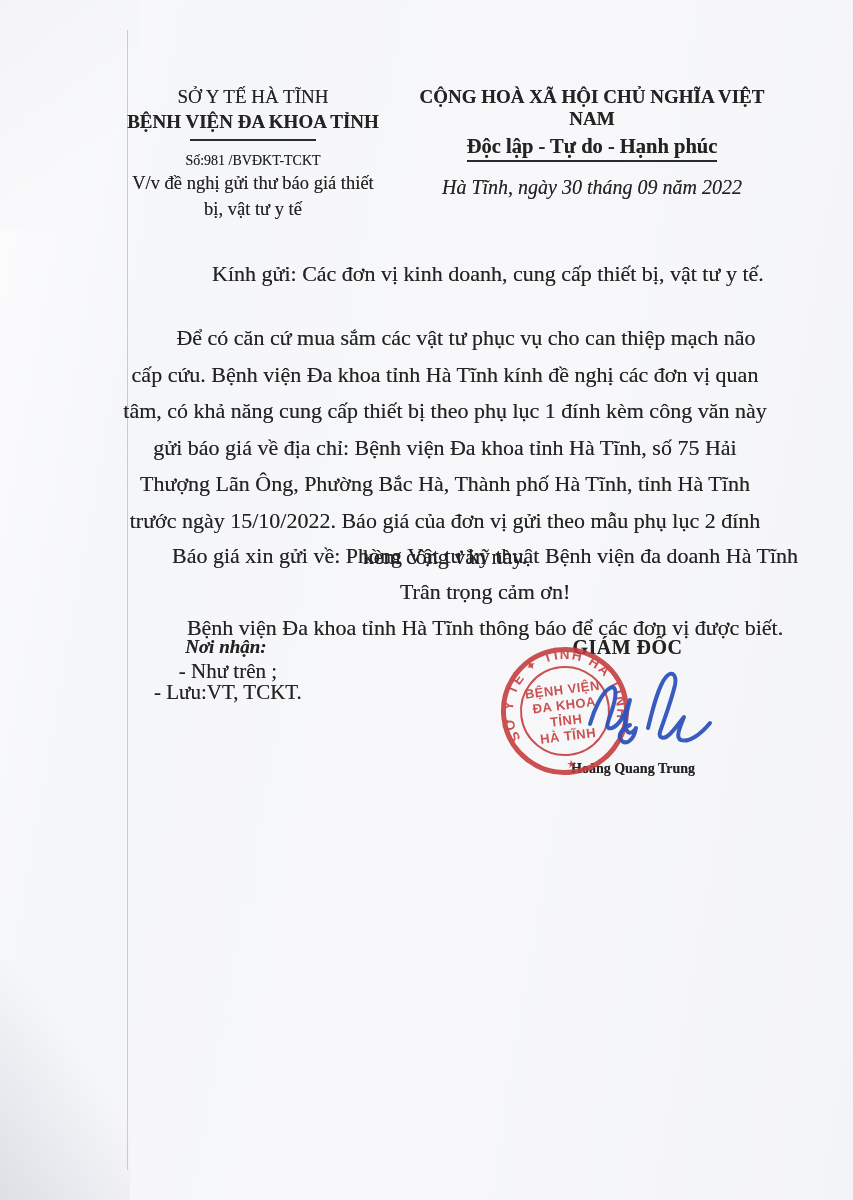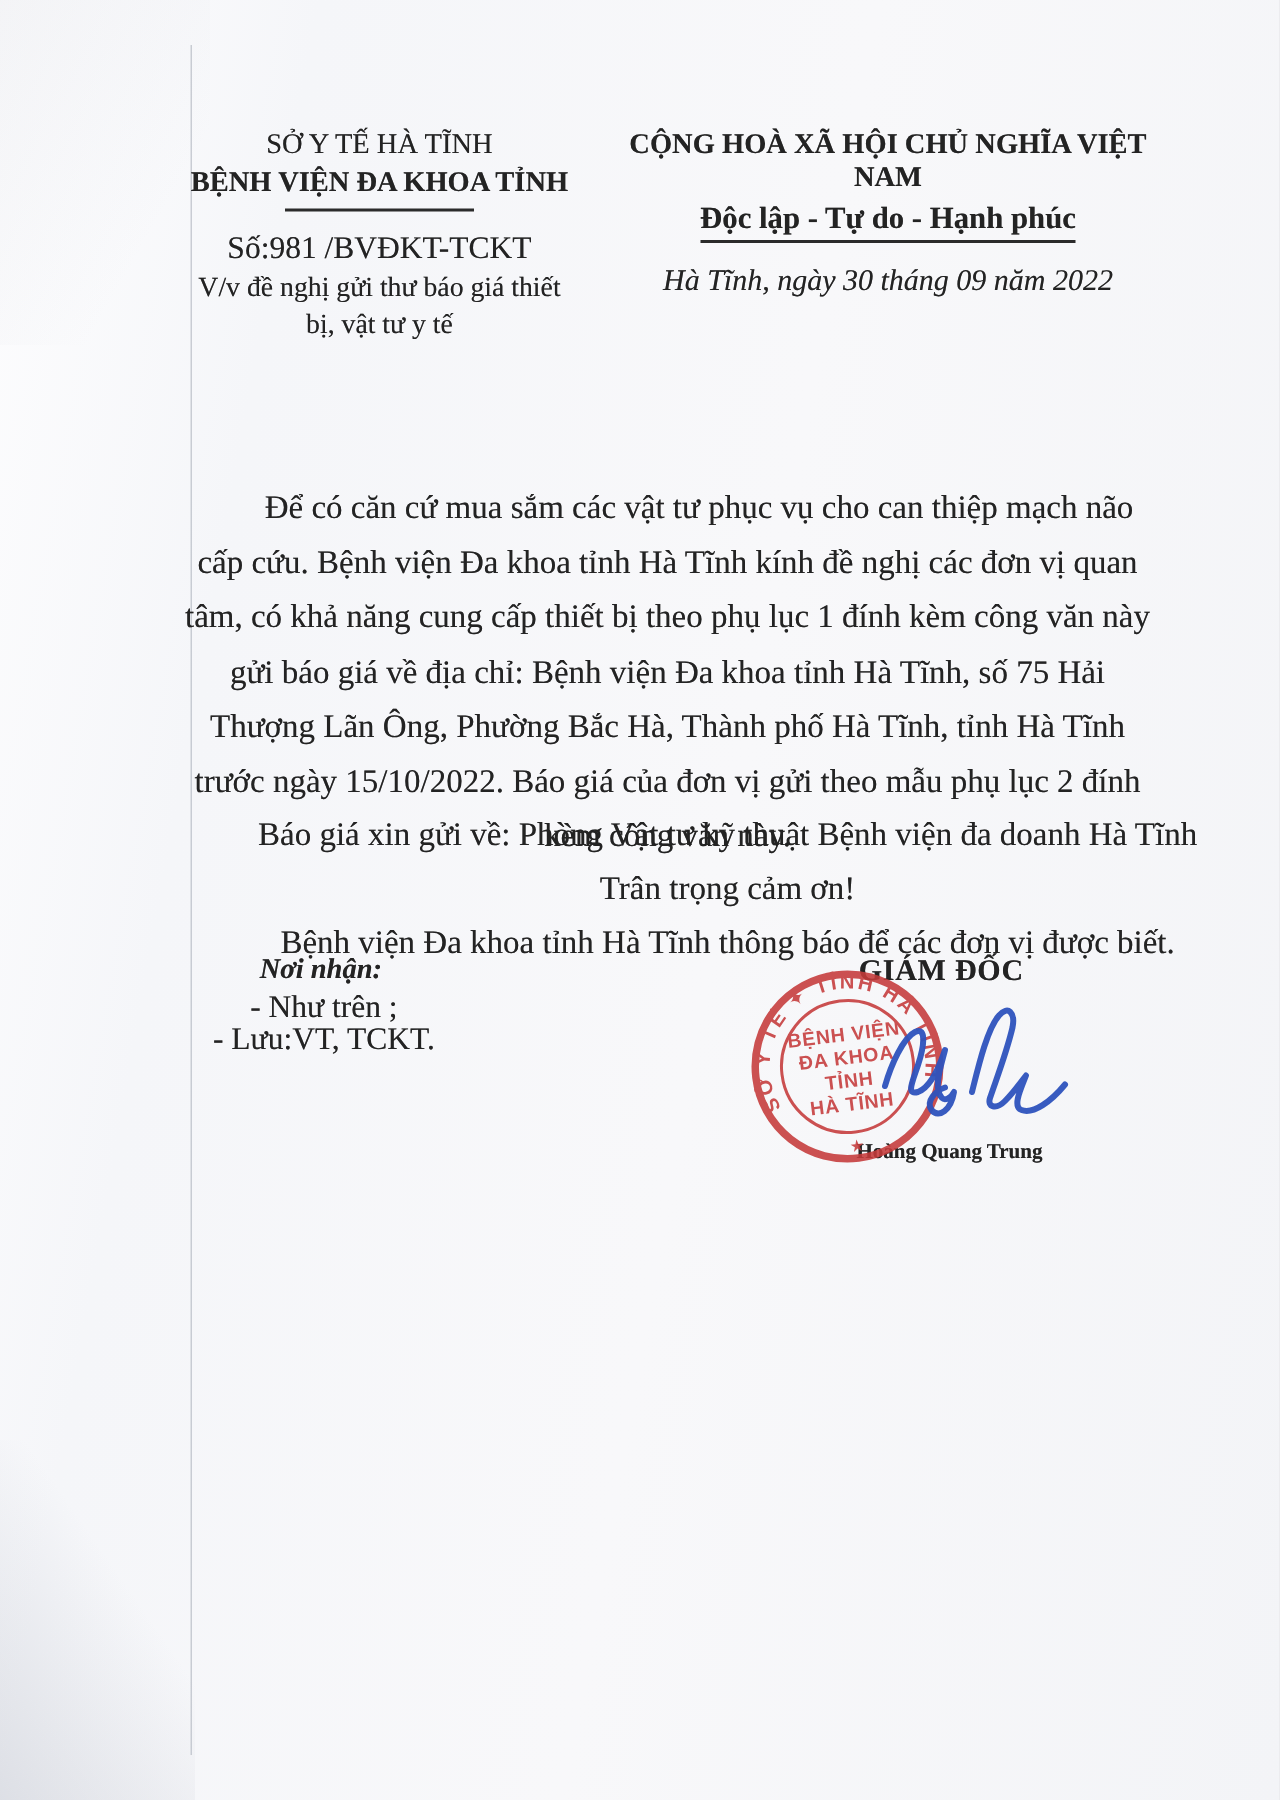--- a/index.html
+++ b/index.html
@@ -21,34 +21,34 @@
     background:linear-gradient(55deg,rgba(185,189,200,0.40),rgba(255,255,255,0) 62%);
   }
   .top-shade{
     position:absolute;left:0;top:0;width:140px;height:230px;
     background:linear-gradient(120deg,rgba(200,203,212,0.18),rgba(255,255,255,0) 70%);
   }
   .header-left{position:absolute;left:124px;top:86px;width:258px;text-align:center;line-height:1.18;}
   .parent-org{font-size:19px;}
   .org-name{font-size:19px;font-weight:bold;margin-top:3px;}
   .org-rule{width:126px;margin:5px auto 0;border-top:2px solid #2b2b2b;height:0;}
-  .doc-number{font-size:21px;margin-top:12px;}
+  .doc-number{font-size:14px;margin-top:12px;}
   .subject{font-size:18.5px;line-height:22.5px;margin-top:3px;}
   .header-right{position:absolute;left:398px;top:86px;width:388px;text-align:center;line-height:1.18;}
   .motto1{font-size:19px;font-weight:bold;}
   .motto2{display:inline-block;font-size:20.5px;font-weight:bold;margin-top:3px;
           padding-bottom:2px;border-bottom:2px solid #2b2b2b;}
   .place-date{font-size:20px;font-style:italic;margin-top:14px;}
   .salutation{position:absolute;left:212px;top:261px;font-size:22px;}
   .body-para{
     position:absolute;left:120px;top:320px;width:650px;
     font-size:22px;line-height:36.5px;text-align:justify;text-indent:42px;
   }
   .body-lines{position:absolute;left:172px;top:538px;font-size:22px;line-height:35.8px;}
-  .recipients{position:absolute;left:138px;top:636px;}
+  .recipients{position:absolute;left:150px;top:636px;}
   .recipients-title{font-size:19px;font-weight:bold;font-style:italic;}
   .recipients-items{font-size:21px;line-height:20.5px;margin-top:3px;margin-left:4px;}
   .director-title{
     position:absolute;left:540px;top:636px;width:175px;text-align:center;
     font-size:20px;font-weight:bold;letter-spacing:0.5px;z-index:1;
   }
   .signer-name{
     position:absolute;left:500px;top:761px;width:266px;text-align:center;
     font-size:14px;font-weight:bold;z-index:1;
   }
@@ -75,20 +75,21 @@
     <div class="subject soft">V/v đề nghị gửi thư báo giá thiết</div>
     <div class="subject soft">bị, vật tư y tế</div>
   </div>
 
   <div class="header-right">
     <div class="motto1 soft">CỘNG HOÀ XÃ HỘI CHỦ NGHĨA VIỆT NAM</div>
     <div><span class="motto2 soft">Độc lập - Tự do - Hạnh phúc</span></div>
     <div class="place-date soft">Hà Tĩnh, ngày 30 tháng 09 năm 2022</div>
   </div>
 
+  <div class="salutation soft">Kính gửi: Các đơn vị kinh doanh, cung cấp thiết bị, vật tư y tế.</div>
 
   <div class="body-para soft">Để có căn cứ mua sắm các vật tư phục vụ cho can thiệp mạch não cấp cứu. Bệnh viện Đa khoa tỉnh Hà Tĩnh kính đề nghị các đơn vị quan tâm, có khả năng cung cấp thiết bị theo phụ lục 1 đính kèm công văn này gửi báo giá về địa chỉ: Bệnh viện Đa khoa tỉnh Hà Tĩnh, số 75 Hải Thượng Lãn Ông, Phường Bắc Hà, Thành phố Hà Tĩnh, tỉnh Hà Tĩnh trước ngày 15/10/2022. Báo giá của đơn vị gửi theo mẫu phụ lục 2 đính kèm công văn này.</div>
 
   <div class="body-lines">
     <div class="soft">Báo giá xin gửi về: Phòng Vật tư kỹ thuật Bệnh viện đa doanh Hà Tĩnh</div>
     <div class="soft">Trân trọng cảm ơn!</div>
     <div class="soft">Bệnh viện Đa khoa tỉnh Hà Tĩnh thông báo để các đơn vị được biết.</div>
   </div>
 
   <div class="recipients">

